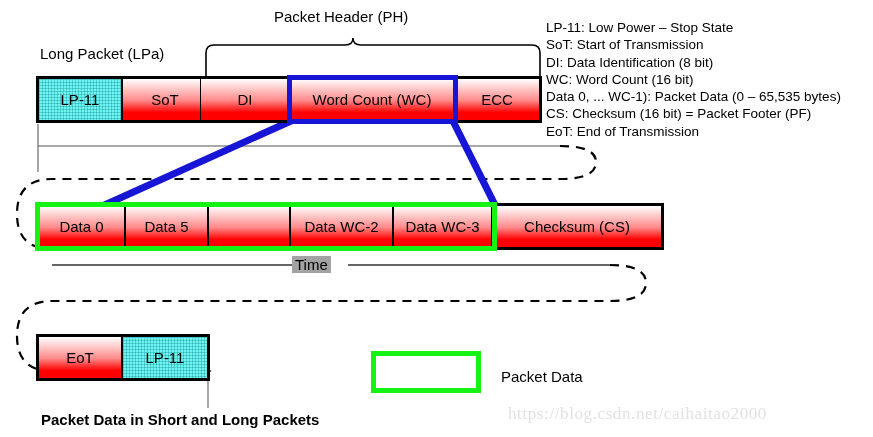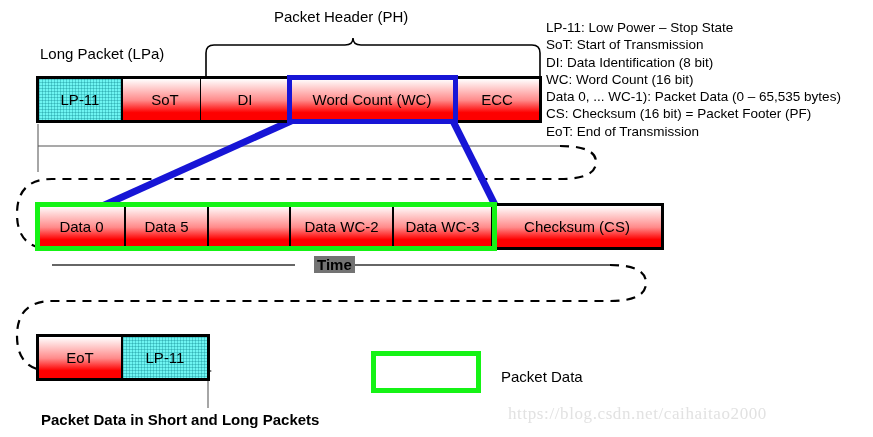--- a/index.html
+++ b/index.html
@@ -92,21 +92,21 @@
 
   <div class="rowbox" style="left:36px;top:203px;width:628px;height:47px;"></div>
   <div class="cell" style="left:38px;top:205px;width:87px;height:43px;">Data 0</div>
   <div class="cell" style="left:125px;top:205px;width:83px;height:43px;">Data 5</div>
   <div class="cell nolabel" style="left:208px;top:205px;width:82px;height:43px;"></div>
   <div class="cell" style="left:290px;top:205px;width:103px;height:43px;">Data WC-2</div>
   <div class="cell" style="left:393px;top:205px;width:99px;height:43px;">Data WC-3</div>
   <div class="cell" style="left:492px;top:205px;width:170px;height:43px;">Checksum (CS)</div>
   <div class="green-box" style="left:35px;top:202px;width:462px;height:49px;"></div>
 
-  <div class="lbl" style="left:314px;top:256px;background:#737373;padding:0 3px;font-weight:bold;">Time</div>
+  <div class="lbl" style="left:292px;top:256px;background:#a3a3a3;padding:0 3px;">Time</div>
 
   <div class="rowbox" style="left:36px;top:334px;width:174px;height:47px;"></div>
   <div class="cell" style="left:38px;top:336px;width:84px;height:43px;">EoT</div>
   <div class="cell cyan" style="left:122px;top:336px;width:86px;height:43px;">LP-11</div>
 
   <div class="lbl bold" style="left:41px;top:411px;">Packet Data in Short and Long Packets</div>
 
   <div class="green-box" style="left:371px;top:351px;width:110px;height:42px;"></div>
   <div class="lbl" style="left:501px;top:368px;">Packet Data</div>
 

